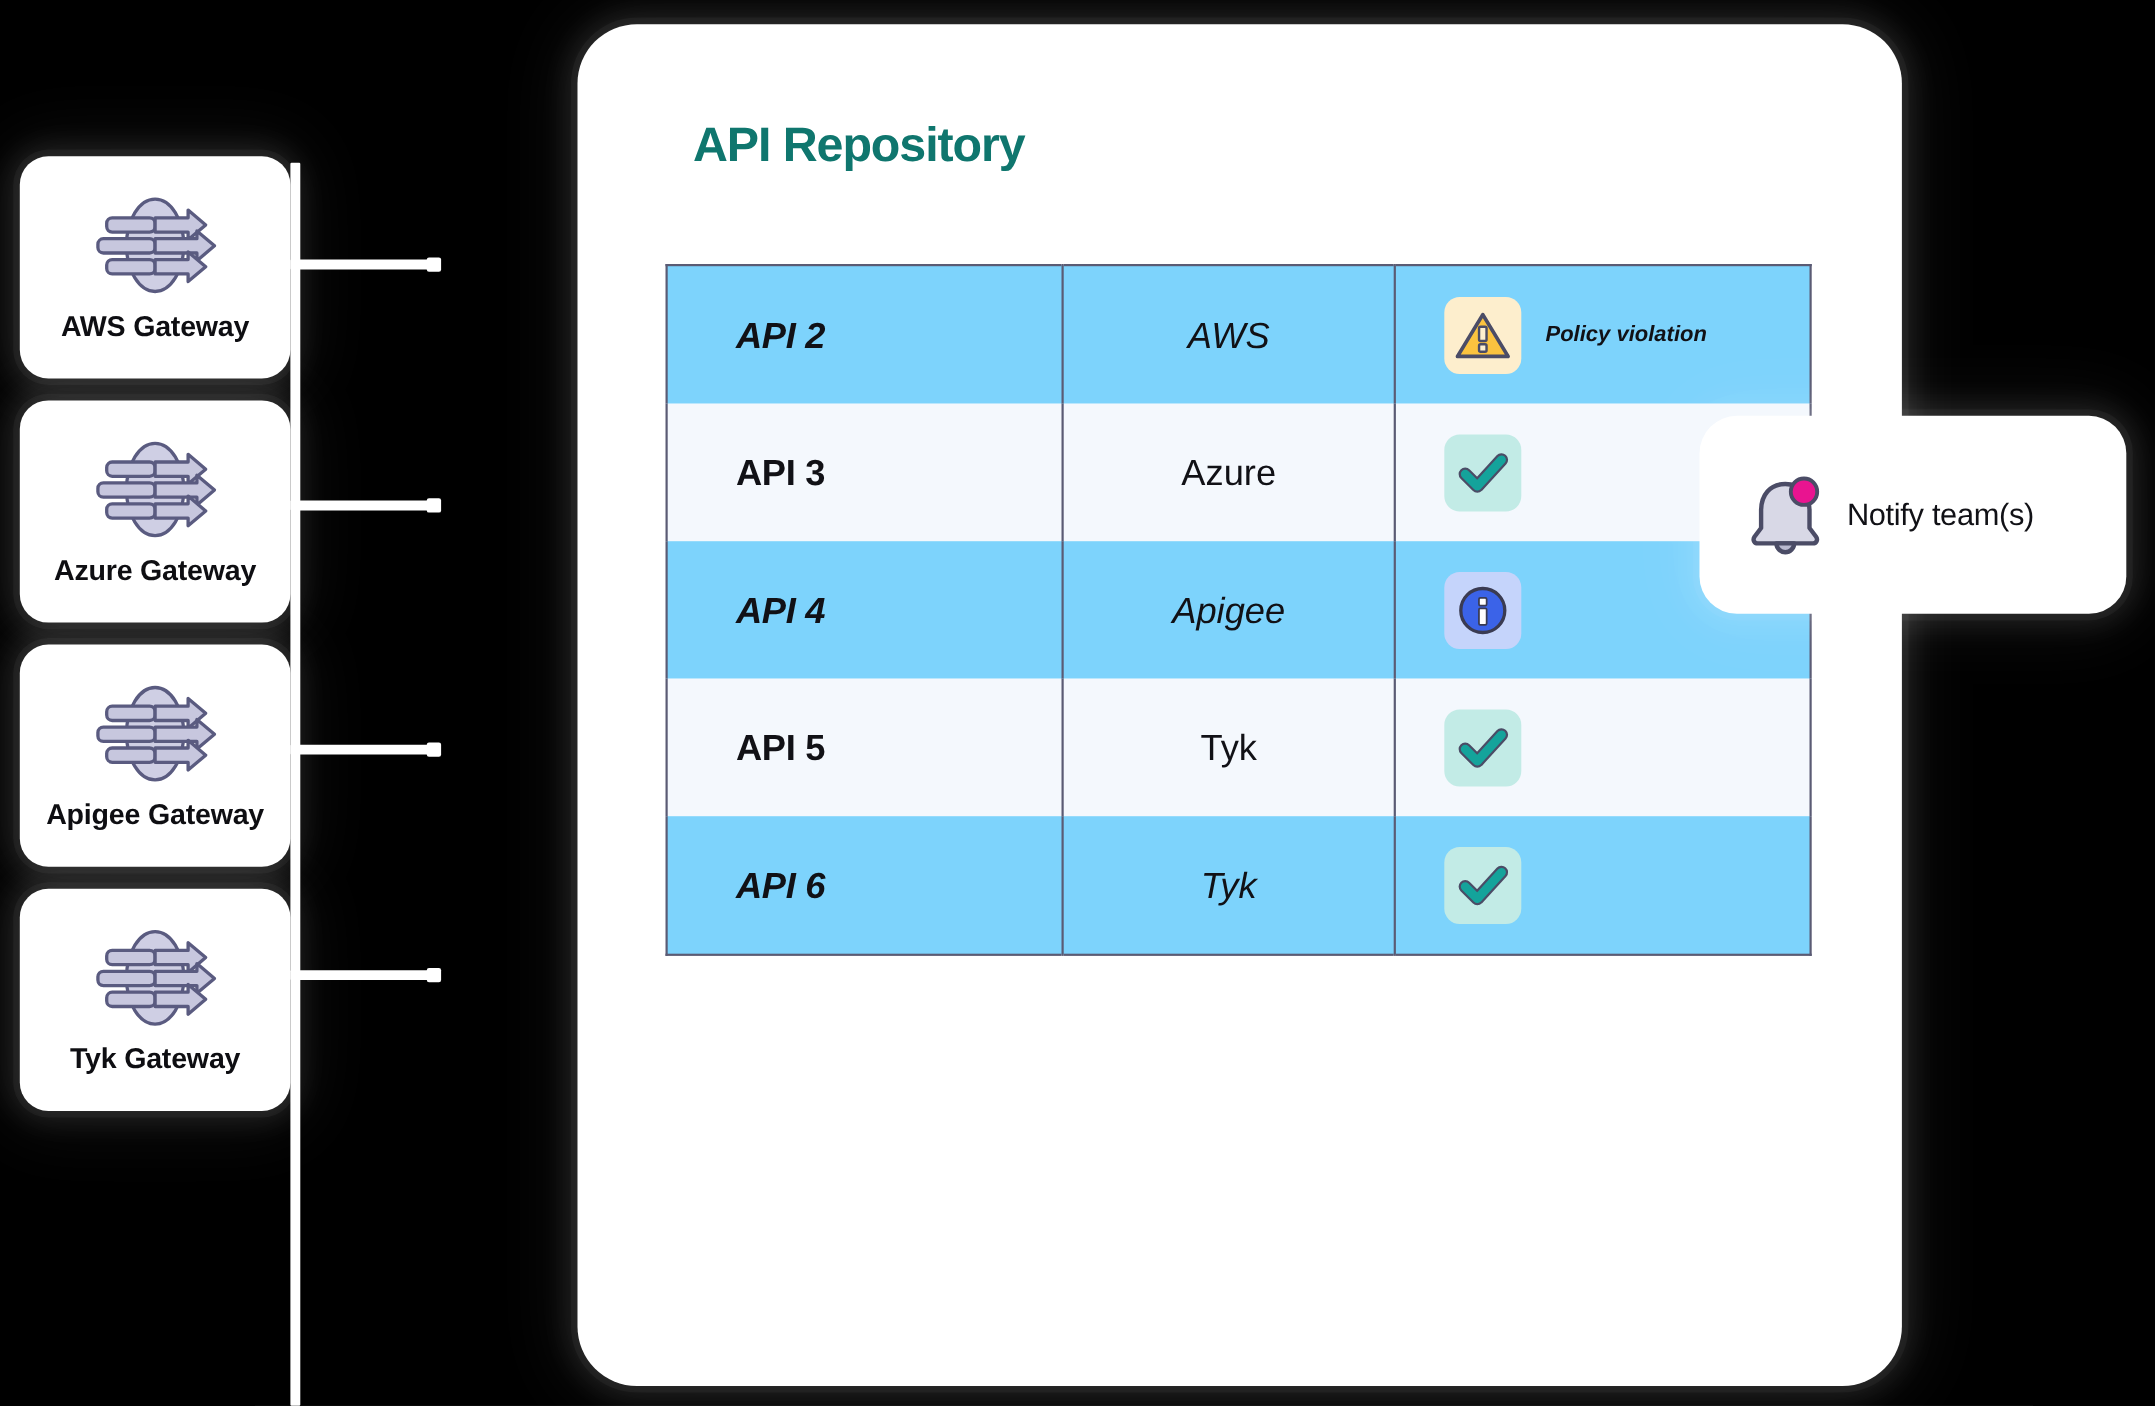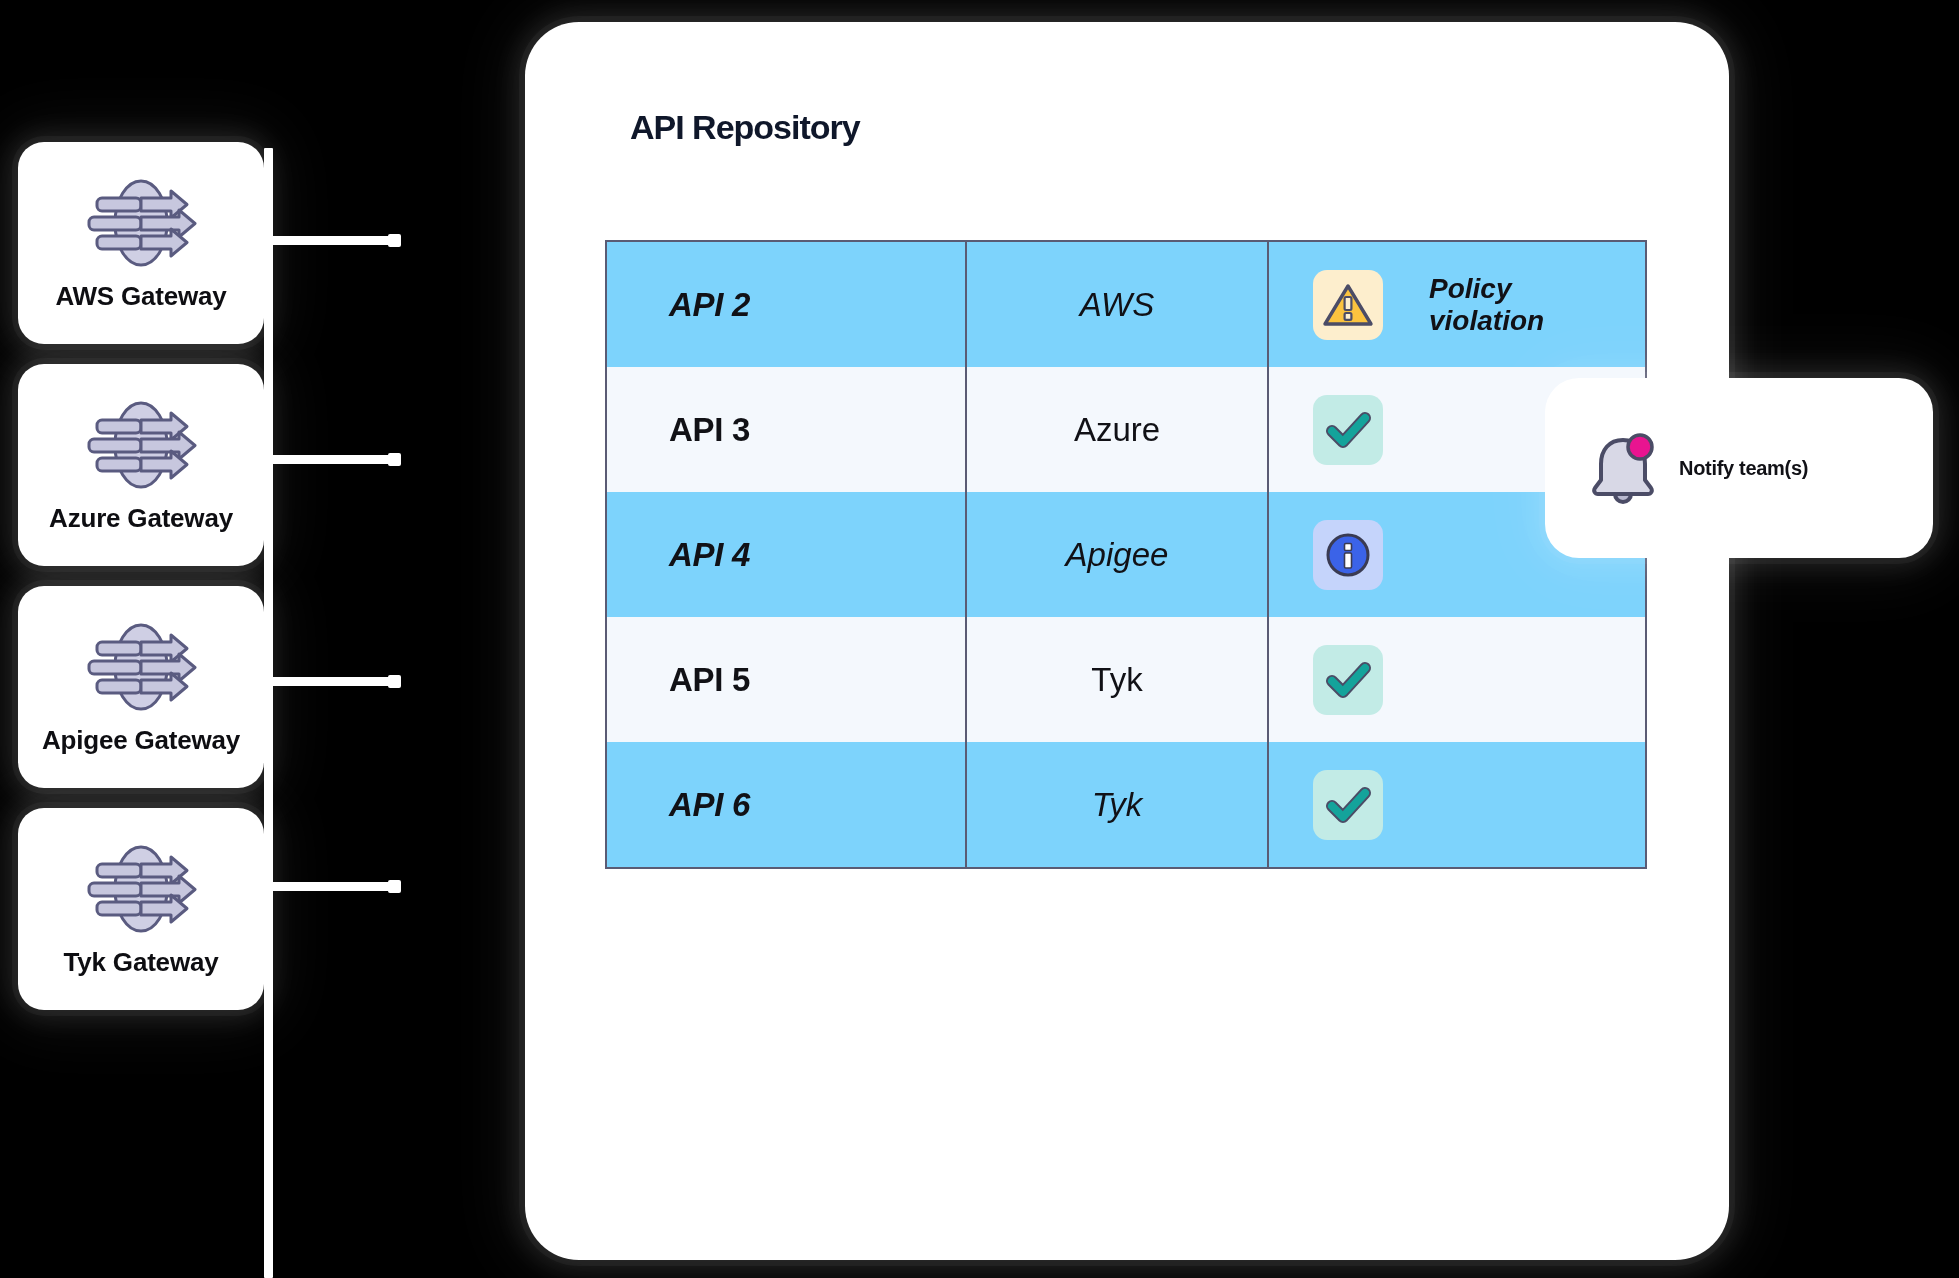--- a/index.html
+++ b/index.html
@@ -94,23 +94,23 @@
     top: 22px;
     width: 1204px;
     height: 1238px;
     background: #ffffff;
     border-radius: 54px;
   }
   #repo-title {
     position: absolute;
     left: 105px;
     top: 88px;
-    font-size: 34px;
+    font-size: 44px;
     font-weight: 700;
-    color: #0f172a;
+    color: #0f766e;
     letter-spacing: -1px;
     line-height: 1;
   }
 
   
   #api-table {
     position: absolute;
     left: 80px;
     top: 218px;
     width: 1042px;
@@ -158,46 +158,45 @@
     border-radius: 14px;
     flex: 0 0 auto;
     display: flex;
     align-items: center;
     justify-content: center;
   }
   .chip-info  { background: #c5d4fb; }
   .chip-warn  { background: #fdeecd; }
   .chip-ok    { background: #c2ebe6; }
   .status-text {
-    font-size: 28px;
+    font-size: 20px;
     font-weight: 700;
     color: #111116;
     line-height: 1.12;
     max-width: 150px;
-    margin-left: 24px;
   }
 
   
   #notify-card {
     position: absolute;
     left: 1545px;
     top: 378px;
     width: 388px;
     height: 180px;
     background: #ffffff;
     border-radius: 34px;
     display: flex;
     align-items: center;
     gap: 20px;
     padding-left: 42px;
     box-sizing: border-box;
   }
   #notify-label {
-    font-size: 20px;
-    font-weight: 700;
+    font-size: 28px;
+    font-weight: 400;
     color: #111116;
     letter-spacing: -0.3px;
   }
   .bell-icon { width: 72px; height: 76px; flex: 0 0 auto; }
 </style>
 </head>
 <body>
 
 <div id="gateway-column">
 

